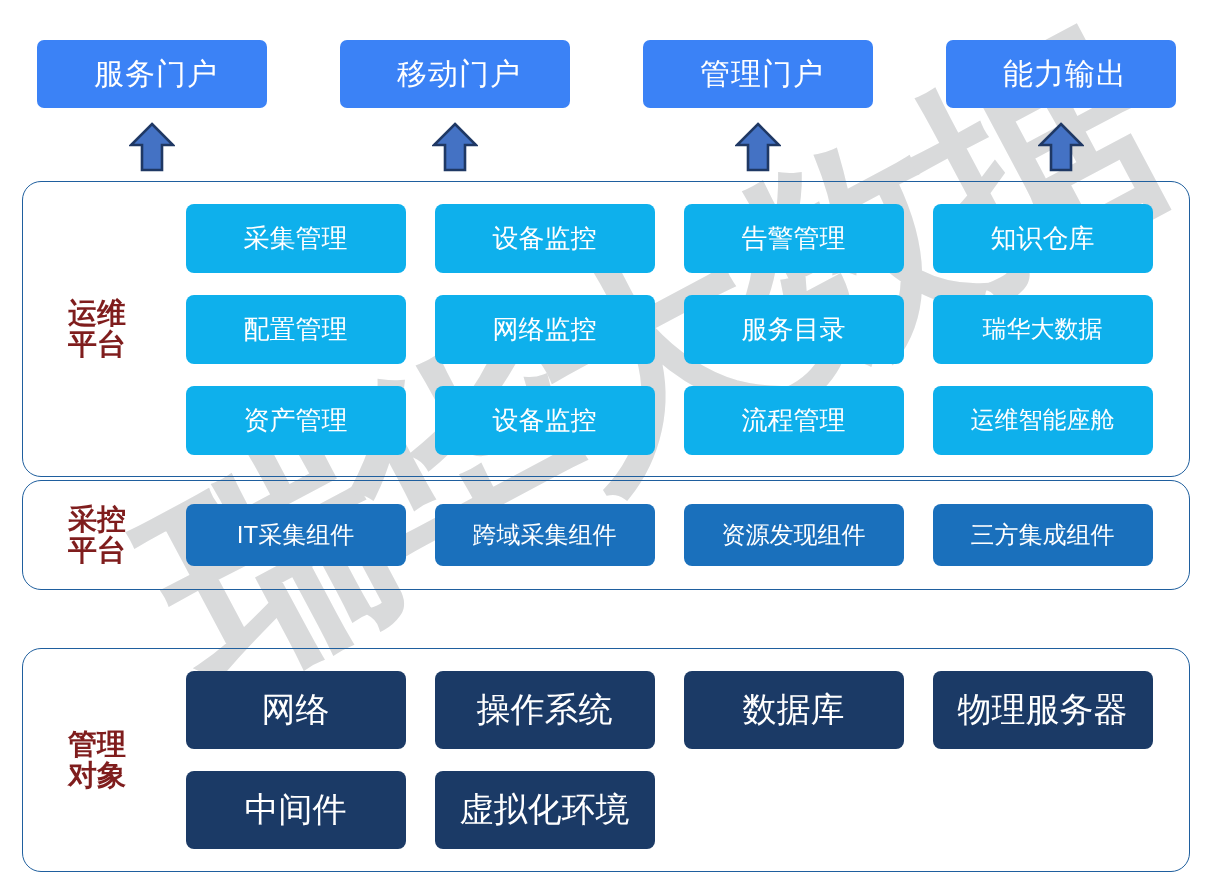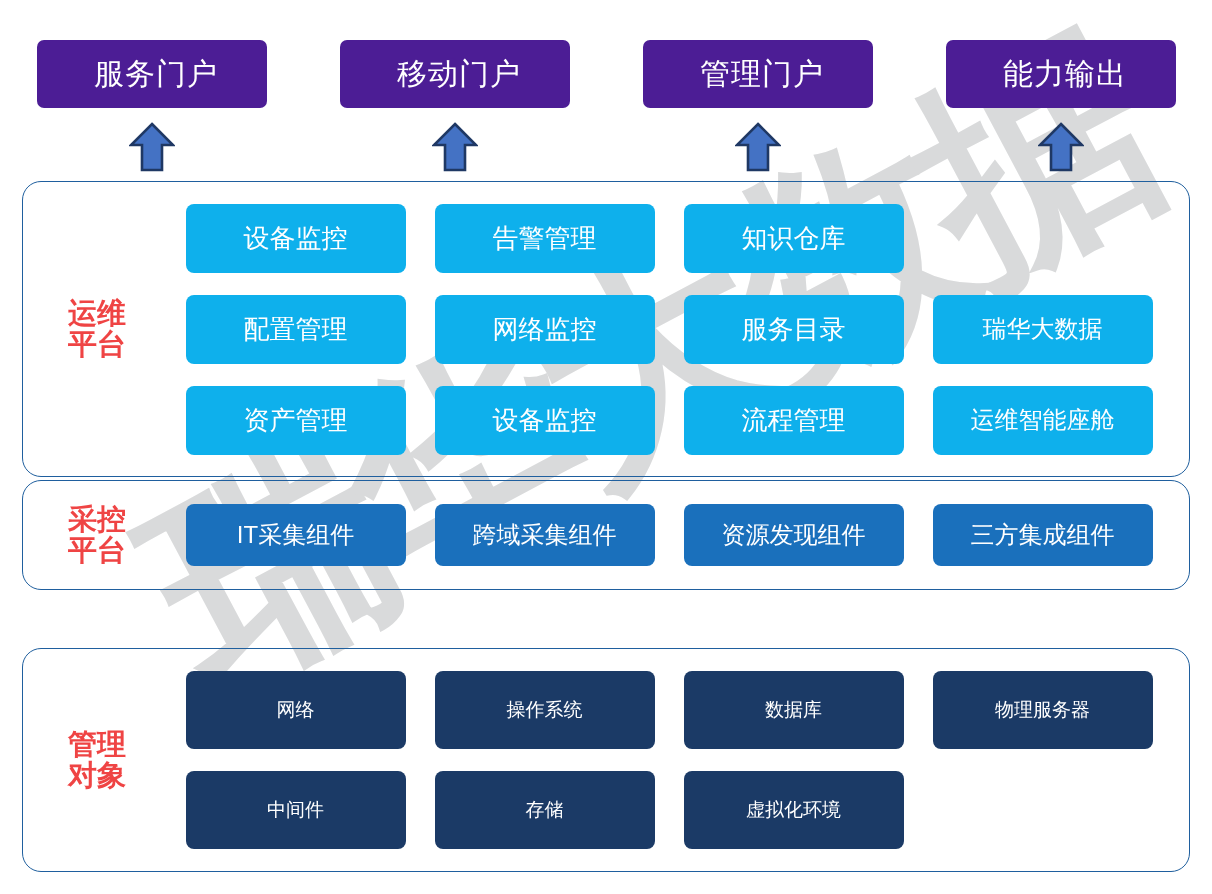--- a/index.html
+++ b/index.html
@@ -46,21 +46,21 @@
     z-index:2;
   }
   .portal-cell{
     width:303px;
     display:flex;
     justify-content:center;
     align-items:flex-start;
   }
   .portal-box{
     width:221px;height:68px;
-    background:#4c1d95;
+    background:#3b82f6;
     border-radius:7px;
     display:flex;align-items:center;justify-content:center;
     color:#ffffff;
     font-size:30px;
     font-weight:400;
     letter-spacing:1px;
     padding-left:9px;
   }
 
   
@@ -97,21 +97,21 @@
   #card-objects{ top:648px; height:224px; }
 
   .card-label{
     width:148px;
     flex:0 0 148px;
     text-align:center;
     font-family:"DejaVu Sans","Liberation Sans",sans-serif;
     font-weight:700;
     font-size:29px;
     line-height:1.08;
-    color:#ef4444;
+    color:#7f1d1d;
     letter-spacing:0px;
     white-space:pre-line;
   }
   .card-grid{
     flex:1 1 auto;
     display:flex;
     flex-direction:column;
     gap:22px;
     padding-right:4px;
   }
@@ -137,21 +137,21 @@
     font-size:26px;
   }
   .tile-collect{
     width:220px;height:62px;
     background:#1a70bc;
     font-size:26px;
   }
   .tile-obj{
     width:220px;height:78px;
     background:#1b3a66;
-    font-size:19px;
+    font-size:34px;
   }
   .tile.small{ font-size:24px; }
 </style>
 </head>
 <body>
 
 <div id="stage">
 
   <div class="watermark">
     <div class="wm-text">瑞华大数据</div>
@@ -194,20 +194,23 @@
       </svg>
     </div>
   </div>
 
   <div class="card" id="card-ops">
     <div class="card-label">运维
 平台</div>
     <div class="card-grid">
       <div class="grid-row">
         <div class="grid-cell">
+            <div class="tile tile-ops">采集管理</div>
+          </div>
+        <div class="grid-cell">
             <div class="tile tile-ops">设备监控</div>
           </div>
         <div class="grid-cell">
             <div class="tile tile-ops">告警管理</div>
           </div>
         <div class="grid-cell">
             <div class="tile tile-ops">知识仓库</div>
           </div>
       </div>
       <div class="grid-row">
@@ -278,22 +281,19 @@
           </div>
         <div class="grid-cell">
             <div class="tile tile-obj">物理服务器</div>
           </div>
       </div>
       <div class="grid-row">
         <div class="grid-cell">
             <div class="tile tile-obj">中间件</div>
           </div>
         <div class="grid-cell">
-            <div class="tile tile-obj">存储</div>
-          </div>
-        <div class="grid-cell">
             <div class="tile tile-obj">虚拟化环境</div>
           </div>
       </div>
     </div>
   </div>
 
 </div>
 
 </body></html>

